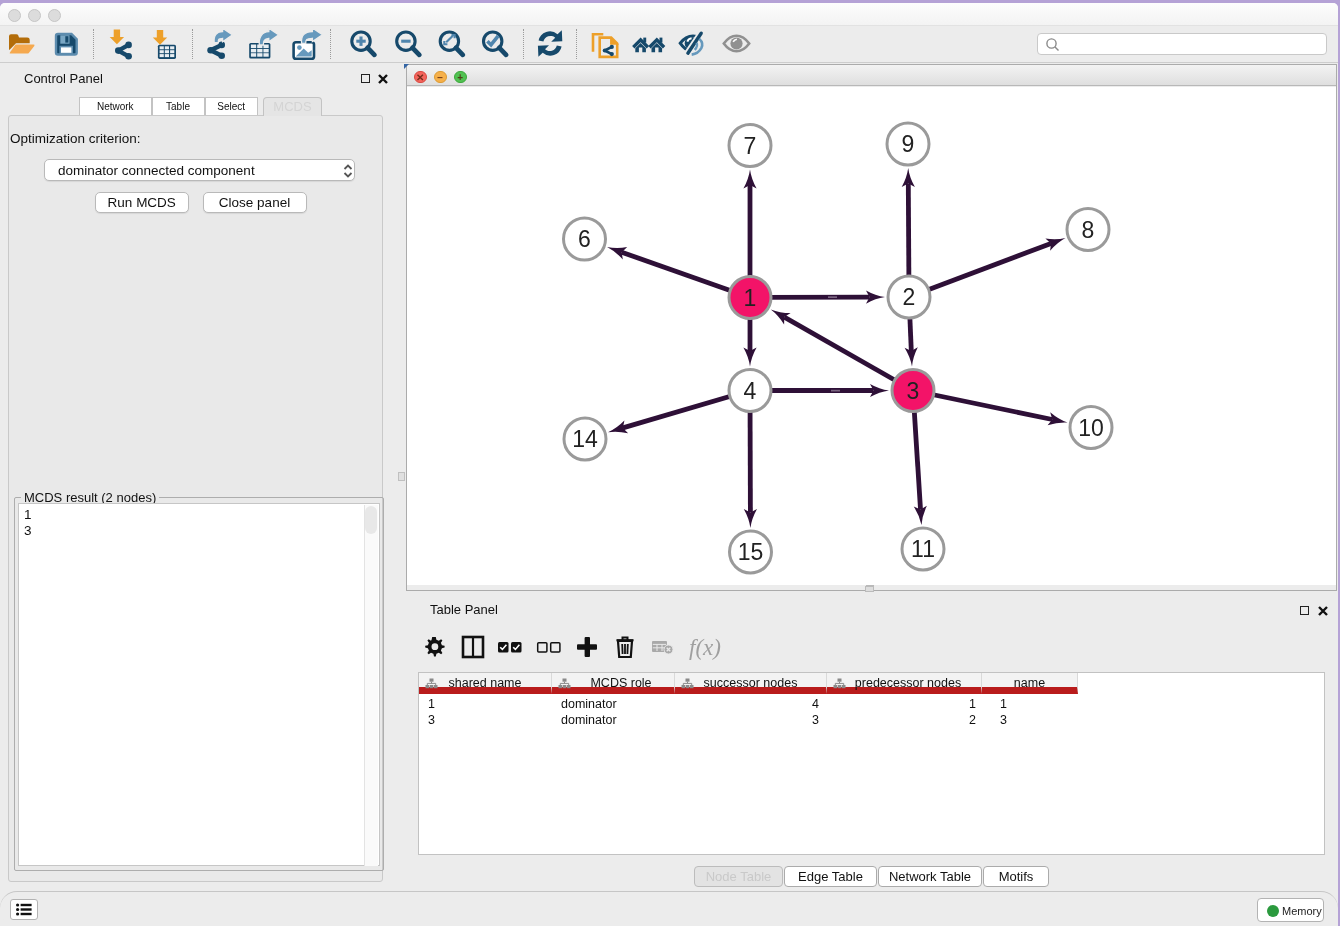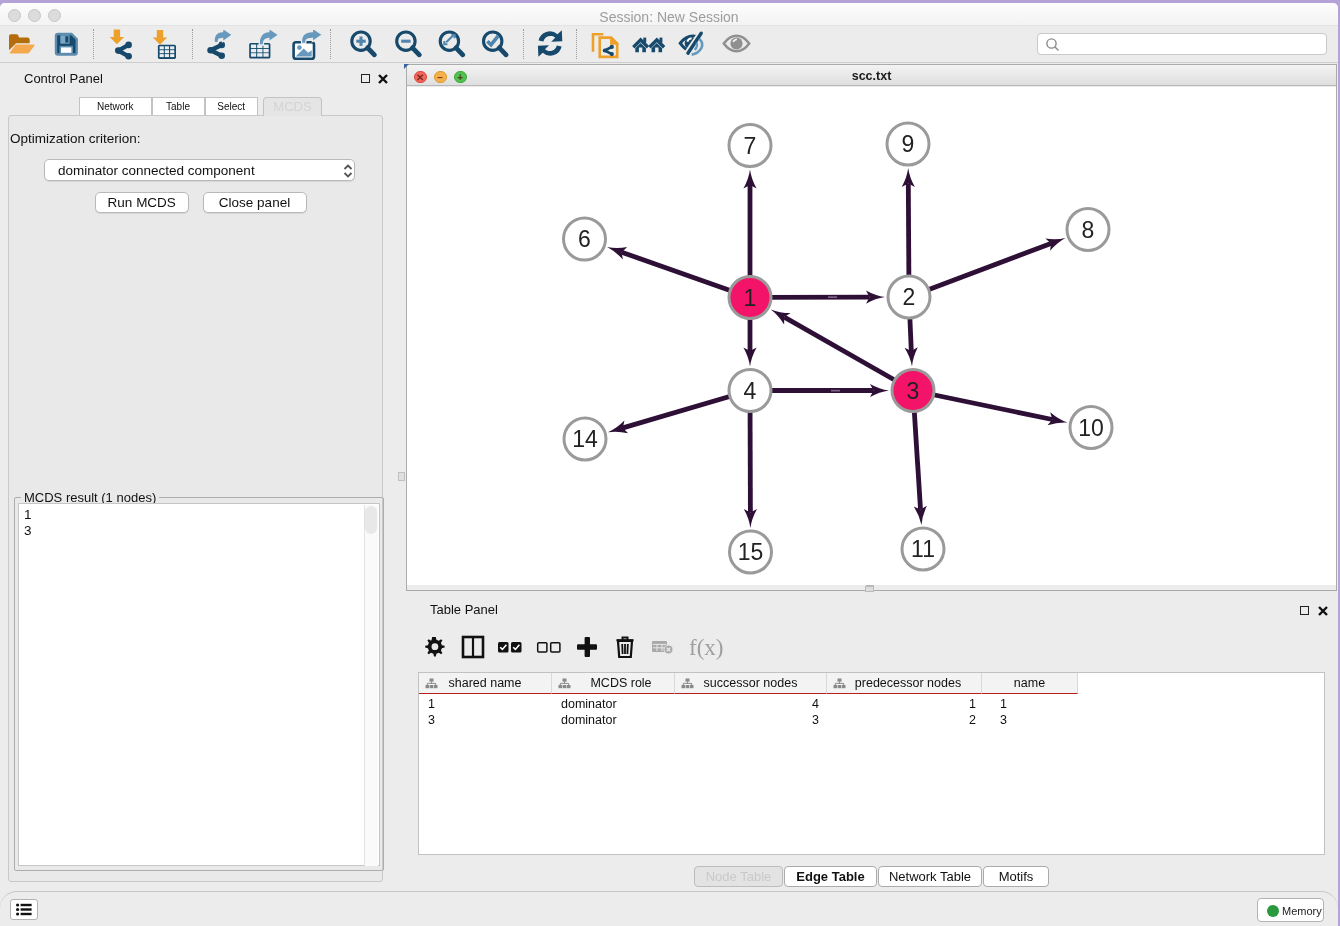--- a/index.html
+++ b/index.html
@@ -17,34 +17,33 @@
   #net-titlebar { position:absolute; left:0; top:0; width:929px; height:21px; background:linear-gradient(#f3f3f3,#dfdfdf); border-bottom:1px solid #b8b8b8; }
   #net-title { position:absolute; top:4px; width:100%; text-align:center; font-size:12.5px; font-weight:700; color:#1a1a1a; }
   .light { position:absolute; top:5.5px; width:12.5px; height:12.5px; border-radius:50%; font-size:10px; line-height:11px; text-align:center; }
   #canvas { position:absolute; left:0px; top:22px; width:929px; height:498px; background:#fff; }
   #mcds-panel { position:absolute; left:8px; top:115px; width:375px; height:767px; background:#e9e9e9; border:1px solid #c9c9c9; border-radius:3px; }
   #mcds-tab { position:absolute; left:263px; top:97px; width:59px; height:19px; background:#e5e5e5; border:1px solid #c3c3c3; border-bottom:none; border-radius:4px 4px 0 0; font-size:13px; color:#d4d4d4; text-align:center; line-height:18px; }
   .paneltab { position:absolute; top:97px; height:19px; background:#fff; border:1px solid #c3c3c3; font-size:10px; color:#111; text-align:center; line-height:18px; }
   #tablepanel { position:absolute; left:406px; top:597px; width:931px; height:293px; background:#ececec; }
   #tp-title { position:absolute; left:24px; top:5px; font-size:13px; color:#111; }
   #tbl { position:absolute; left:12px; top:75px; width:907px; height:183px; background:#fff; border:1px solid #c2c2c2; }
-  .th { position:absolute; top:0px; height:21px; background:#f3f3f3; border-right:1px solid #d9d9d9; border-bottom:1px solid #b91c1c; font-size:12.5px; color:#111; }
+  .th { position:absolute; top:0px; height:21px; background:#f3f3f3; border-right:1px solid #d9d9d9; border-bottom:7px solid #b91c1c; font-size:12.5px; color:#111; }
   .thlbl { position:absolute; top:3px; width:100%; text-align:center; }
   .td { position:absolute; font-size:12.5px; color:#111; height:16px; }
   .bottab { position:absolute; top:269px; height:21px; background:#fff; border:1px solid #ababab; font-size:13px; color:#111; text-align:center; line-height:19px; border-radius:4px; }
   #statusbar { position:absolute; left:0; top:891px; width:1338px; height:35px; background:#ececec; border-top:1px solid #c6c6c6;border-radius:17px; }
 </style>
 </head>
 <body>
 <div id="win"></div>
 <div id="titlebar">
     <div class="tl" style="left:8px;"></div>
     <div class="tl" style="left:28px;"></div>
     <div class="tl" style="left:48px;"></div>
-    <div id="title-text">Session: New Session</div>
 </div>
 <div id="toolbar">
     <svg class="abs" style="left:0;top:0px;" width="1338" height="37" viewBox="0 26 1338 37">
       <path d="M9 49.8 L9 36.2 Q9 34.2 11 34.2 L16.3 34.2 Q17.9 34.2 18.3 35.5 L19 37.4 L27.3 37.4 Q29.7 37.4 29.7 39.8 L29.7 43.2 L16 43.2 L9.6 49.8 Z" fill="#b36d0a"></path>
       <path d="M15.6 44.6 L33.3 44.6 Q35.2 44.6 34.3 45.9 L28.8 53 Q28.3 53.6 27.2 53.6 L10.6 53.6 Q9.1 53.6 9.9 52.4 L15.6 44.6 Z" fill="#f5a94f"></path>
       <path d="M56 36 Q56 34 58 34 L71.5 34 L76.7 39.2 L76.7 52.5 Q76.7 54.5 74.7 54.5 L58 54.5 Q56 54.5 56 52.5 Z" fill="#16496b" stroke="#5d8cae" stroke-width="2.4"></path>
       <rect x="60.3" y="35.3" width="9.2" height="8.4" fill="#7aa7c4"></rect>
       <rect x="65.3" y="36.2" width="3.1" height="6.4" fill="#16496b"></rect>
       <rect x="60.2" y="46.6" width="12" height="7" fill="#fff" stroke="#5d8cae" stroke-width="1.6"></rect>
       <path d="M113.7 29.400000000000002 L120.10000000000001 29.400000000000002 L120.10000000000001 37.0 L124.10000000000001 37.0 L116.9 44.2 L109.7 37.0 L113.7 37.0 Z" fill="#eda02a"></path>
@@ -152,33 +151,32 @@
     <div class="abs" style="left:0;top:131px;width:391px;height:20px;font-size:13.5px;color:#111;text-align:left;"><span style="margin-left:10px">Optimization criterion:</span></div>
     <div class="abs" style="left:44px;top:159px;width:311px;height:22px;background:#fff;border:1px solid #b9b9b9;border-radius:5px;box-shadow:0 1px 1px rgba(0,0,0,0.08);">
 <div class="abs" style="left:13px;top:3px;font-size:13.5px;color:#111;">dominator connected component</div>
 <svg class="abs" style="left:297px;top:3px;" width="12" height="16" viewBox="0 0 12 16">
         <path d="M2.5 6 L6 2.5 L9.5 6 M2.5 10 L6 13.5 L9.5 10" fill="none" stroke="#555" stroke-width="1.8"></path>
       </svg>
     </div>
     <div class="abs" style="left:95px;top:192px;width:93.5px;height:21px;background:#fff;border:1px solid #b9b9b9;border-radius:5px;box-shadow:0 1px 1px rgba(0,0,0,0.08);text-align:center;font-size:13.5px;color:#111;line-height:20px;">Run MCDS</div>
     <div class="abs" style="left:202.5px;top:192px;width:104px;height:21px;background:#fff;border:1px solid #b9b9b9;border-radius:5px;box-shadow:0 1px 1px rgba(0,0,0,0.08);text-align:center;font-size:13.5px;color:#111;line-height:20px;">Close panel</div>
     <div class="abs" style="left:14px;top:497px;width:370px;height:374px;border:1px solid #adadad;border-radius:2px;"></div>
-<div class="abs" style="left:21px;top:490px;background:#e9e9e9;padding:0 3px;font-size:13px;color:#111;">MCDS result (1 nodes)</div>
+<div class="abs" style="left:21px;top:490px;background:#e9e9e9;padding:0 3px;font-size:13px;color:#111;">MCDS result (2 nodes)</div>
 <div class="abs" style="left:18px;top:503px;width:362px;height:363px;background:#fff;border:1px solid #c6c6c6;">
   <div class="abs" style="left:5px;top:3px;font-size:13.5px;color:#111;line-height:16px;">1<br>3</div>
   <div class="abs" style="right:1px;top:1px;width:14px;height:361px;background:#fafafa;border-left:1px solid #e3e3e3;"></div>
   <div class="abs" style="right:2px;top:2px;width:12px;height:28px;background:#e8e8e8;border-radius:6px;"></div>
 </div>
   </div>
 <div id="netwin">
     <div id="net-titlebar">
       <div class="light" style="left:7px;background:#f4645c;border:0.5px solid #d84a42;color:rgba(80,30,10,0.8);font-weight:700;">✕</div>
       <div class="light" style="left:27px;background:#f6b04a;border:0.5px solid #dc9b33;color:rgba(80,30,10,0.8);font-weight:700;">−</div>
       <div class="light" style="left:47px;background:#51c151;border:0.5px solid #3ca83c;color:rgba(80,30,10,0.8);font-weight:700;">+</div>
-      <div id="net-title">scc.txt</div>
     </div>
     <div id="canvas"></div>
     <div class="abs" style="left:459px;top:520px;width:8px;height:5px;background:#d6d6d6;border:1px solid #b9b9b9;"></div>
   </div>
 <svg class="abs" style="left:404px;top:64px;" width="6" height="6" viewBox="0 0 6 6">
     <path d="M0 0 L5 0 L0 5 Z" fill="#3465a4"></path>
   </svg>
 <svg width="929" height="499" style="position:absolute;left:407px;top:86px;" font-family="Liberation Sans, sans-serif">
     <line x1="343.0" y1="211.5" x2="343.0" y2="99.0" stroke="#2e1037" stroke-width="4.8"></line>
     <path d="M343.0 83.5 Q344.3 93.0 349.6 102.5 L343.0 99.0 L336.4 102.5 Q341.7 93.0 343.0 83.5 Z" fill="#2e1037"></path>
@@ -271,21 +269,21 @@
     </svg>
     <svg class="abs" style="left:244px;top:37px" width="26" height="26" viewBox="0 0 26 26">
       <rect x="2" y="7" width="15" height="11" rx="1" fill="#a9a9a9"></rect>
       <line x1="2.8" y1="10.4" x2="16.2" y2="10.4" stroke="#e9e9e9" stroke-width="1"></line>
       <line x1="2.8" y1="13.8" x2="16.2" y2="13.8" stroke="#e9e9e9" stroke-width="1"></line>
       <line x1="7" y1="10.4" x2="7" y2="17" stroke="#e9e9e9" stroke-width="1"></line>
       <line x1="12" y1="10.4" x2="12" y2="17" stroke="#e9e9e9" stroke-width="1"></line>
       <circle cx="18.5" cy="15.5" r="4.5" fill="#a9a9a9" stroke="#e9e9e9" stroke-width="1"></circle>
       <path d="M16.7 13.7 L20.3 17.3 M20.3 13.7 L16.7 17.3" stroke="#e9e9e9" stroke-width="1.3"></path>
     </svg>
-    <div class="abs" style="left:283px;top:38px;width:46px;height:28px;font-size:23px;color:#9f9f9f;font-family:'Liberation Serif',serif;">f(x)</div>
+    <div class="abs" style="left:283px;top:38px;width:46px;height:28px;font-size:23px;color:#9f9f9f;font-style:italic;font-family:'Liberation Serif',serif;">f(x)</div>
     <div id="tbl">
       <div class="th" style="left:0px;width:133px;">
         <div class="thlbl" style="left:0px;">shared name</div>
         <svg class="abs" style="left:6px;top:5px" width="13" height="11" viewBox="0 0 13 11">
           <rect x="4.5" y="0.5" width="4" height="3.2" fill="#8a8a8a"></rect>
           <rect x="0.5" y="7" width="3.6" height="3.2" fill="#8a8a8a"></rect>
           <rect x="4.7" y="7" width="3.6" height="3.2" fill="#8a8a8a"></rect>
           <rect x="8.9" y="7" width="3.6" height="3.2" fill="#8a8a8a"></rect>
           <path d="M6.5 3.7 L6.5 5.4 M2.3 7 L2.3 5.4 L10.7 5.4 L10.7 7" fill="none" stroke="#8a8a8a" stroke-width="1"></path>
         </svg>
@@ -328,21 +326,21 @@
       <div class="td" style="left:256px;top:24px;width:144px;text-align:right;">4</div>
       <div class="td" style="left:408px;top:24px;width:149px;text-align:right;">1</div>
       <div class="td" style="left:581px;top:24px;">1</div>
       <div class="td" style="left:9px;top:40px;">3</div>
       <div class="td" style="left:142px;top:40px;">dominator</div>
       <div class="td" style="left:256px;top:40px;width:144px;text-align:right;">3</div>
       <div class="td" style="left:408px;top:40px;width:149px;text-align:right;">2</div>
       <div class="td" style="left:581px;top:40px;">3</div>
     </div>
     <div class="bottab" style="left:288px;width:89px;background:#e3e3e3;border-color:#bcbcbc;color:#c9c9c9;">Node Table</div>
-    <div class="bottab" style="left:378px;width:93px;font-weight:bold;">Edge Table</div>
+    <div class="bottab" style="left:378px;width:93px;">Edge Table</div>
     <div class="bottab" style="left:472px;width:104px;">Network Table</div>
     <div class="bottab" style="left:577px;width:66px;">Motifs</div>
   </div>
 <div class="abs" style="left:398px;top:472px;width:7px;height:9px;background:#e0e0e0;border:1px solid #c0c0c0;"></div>
 <div class="abs" style="left:865px;top:586px;width:9px;height:6px;background:#ddd;border:1px solid #bbb;"></div>
 <div id="statusbar">
     <div class="abs" style="left:10px;top:7px;width:28px;height:21px;background:#fff;border:1px solid #b3b3b3;border-radius:3px;">
       <svg width="16" height="13" viewBox="0 0 16 13" style="position:absolute;left:5px;top:3px;">
         <circle cx="1.6" cy="2" r="1.6" fill="#111"></circle>
         <circle cx="1.6" cy="6.5" r="1.6" fill="#111"></circle>

